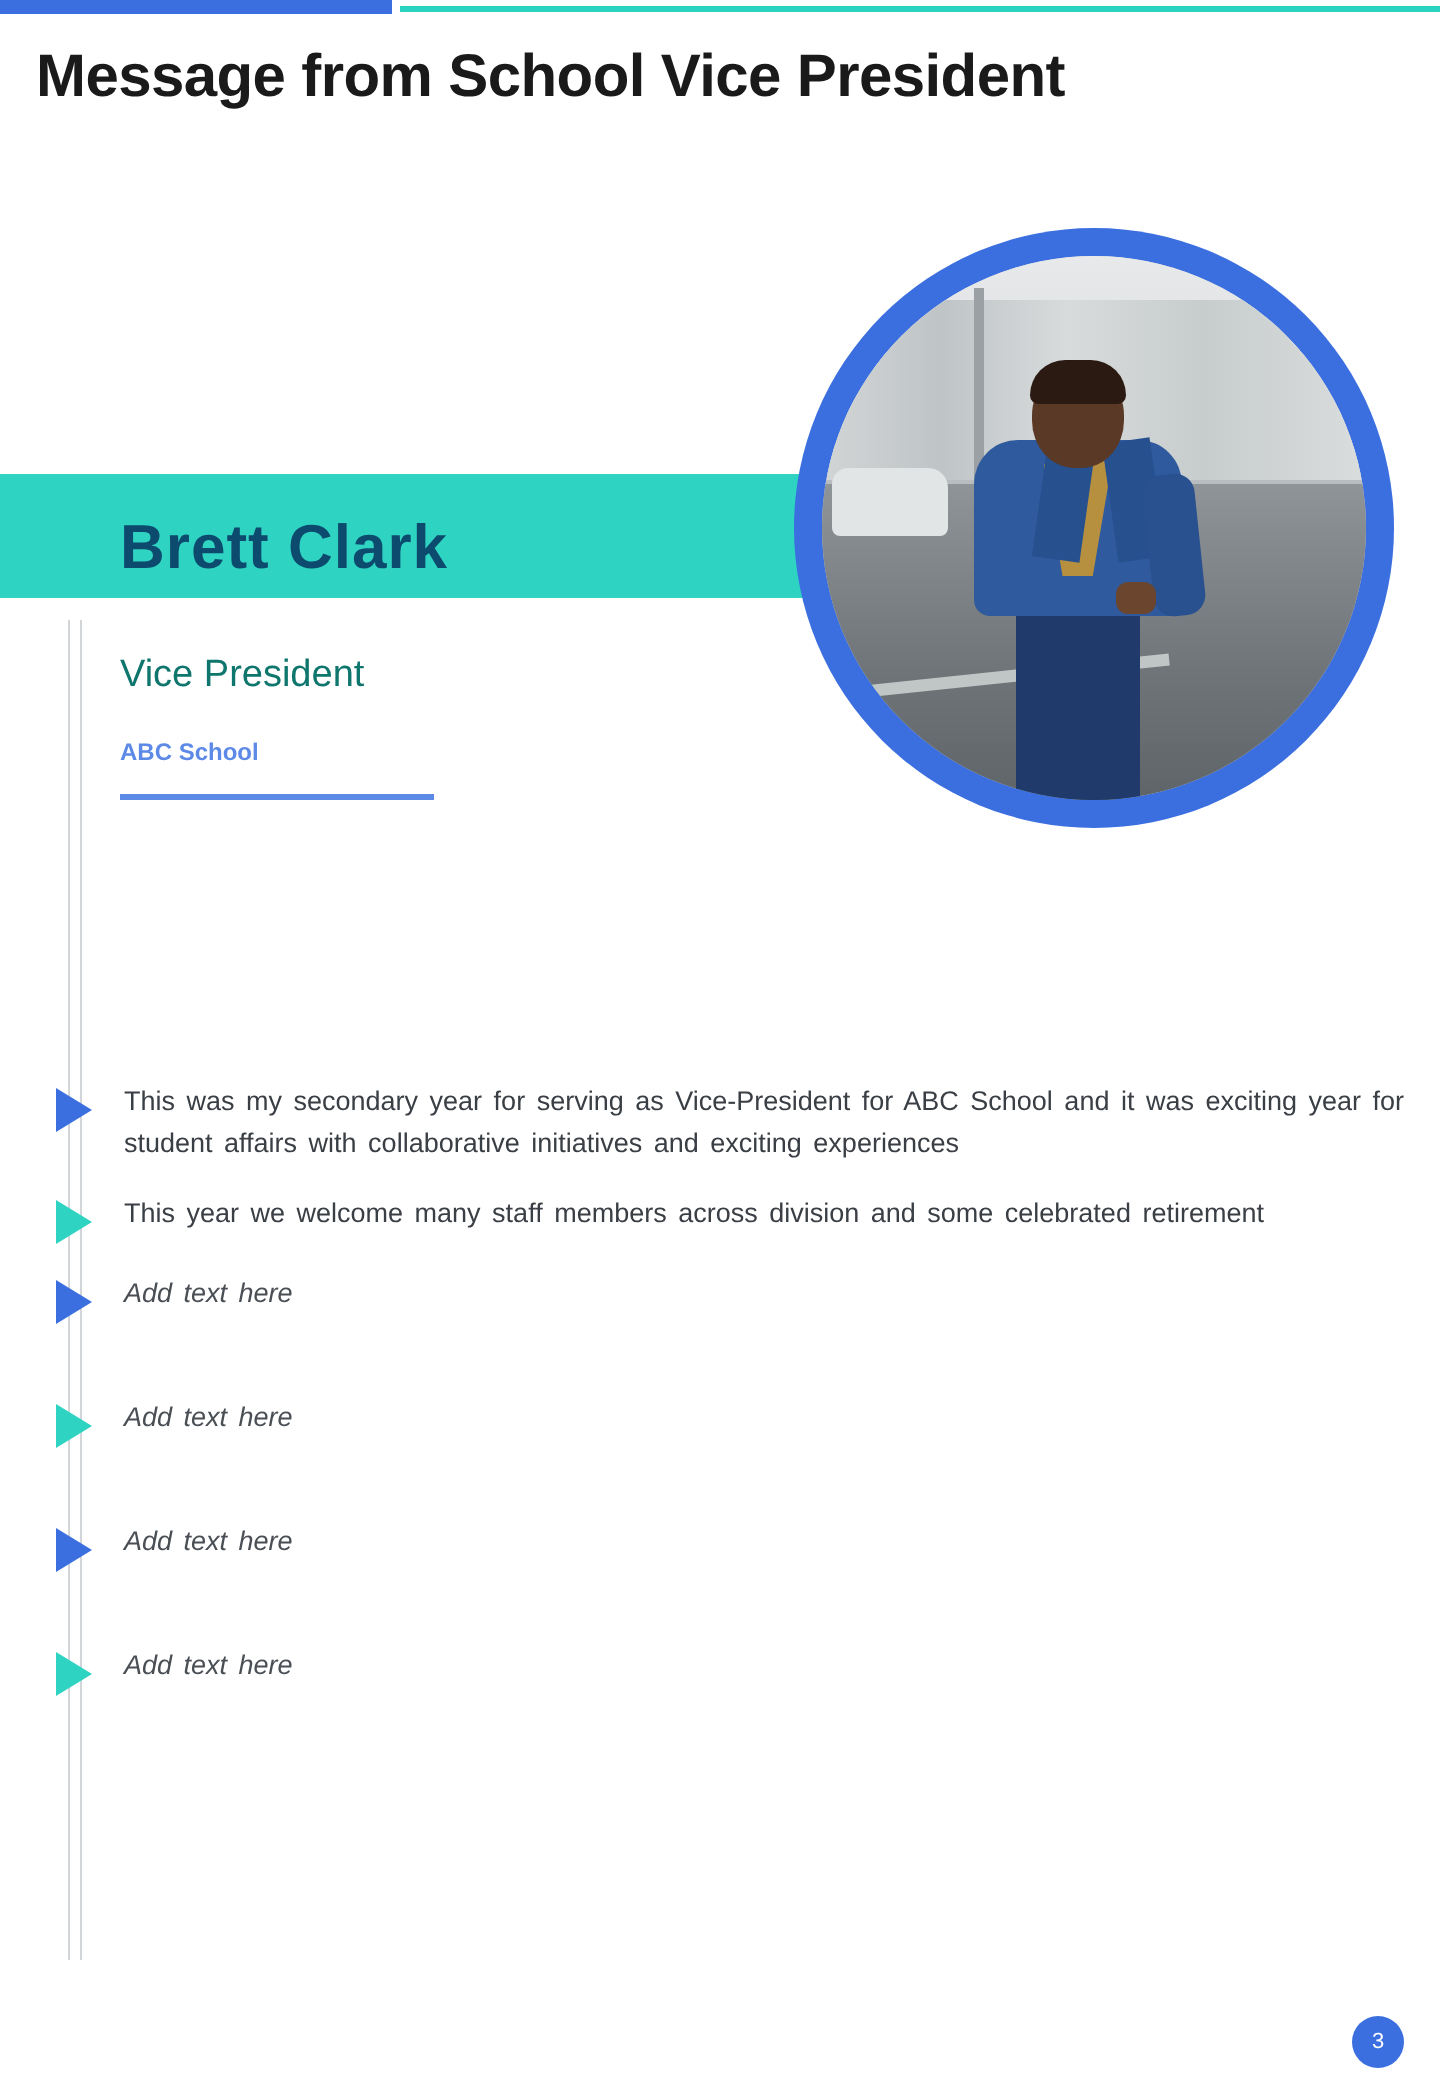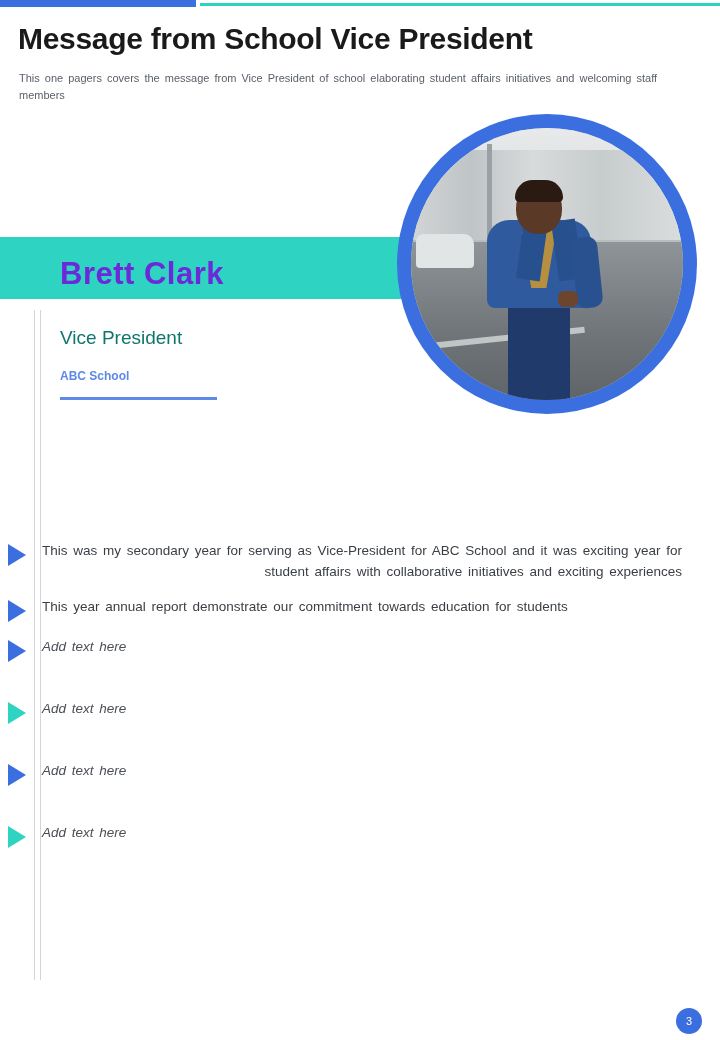--- a/index.html
+++ b/index.html
@@ -55,21 +55,21 @@
     position: absolute;
     left: 0; top: 237px;
     width: 505px; height: 62px;
     background: #2ed3c1;
   }
   .name-text {
     position: absolute;
     left: 60px; top: 256px;
     font-size: 31px;
     font-weight: bold;
-    color: #6d28d9;
+    color: #0c4a6e;
     letter-spacing: 0.5px;
   }
   .role-text {
     position: absolute;
     left: 60px; top: 327px;
     font-size: 19px;
     color: #0f766e;
   }
   .school-text {
     position: absolute;
@@ -208,23 +208,22 @@
     top: 310px;
     width: 1px; height: 670px;
     background: #d3d6d9;
   }
   .rule.r1 { left: 34px; }
   .rule.r2 { left: 40px; }
 
   
   .bullets {
     position: absolute;
-    left: 8px; top: 540px;
+    left: 28px; top: 540px;
     width: 680px;
-    text-align: right;
   }
   .bullet {
     position: relative;
     display: flex;
     align-items: flex-start;
     margin-bottom: 14px;
   }
   .arrow {
     flex: 0 0 auto;
     width: 0; height: 0;
@@ -269,21 +268,20 @@
 </style>
 </head>
 <body>
 
 <div class="page">
 
   <div class="topbar-blue"></div>
   <div class="topbar-teal"></div>
 
   <div class="title">Message from School Vice President</div>
-  <div class="subtitle">This one pagers covers the message from Vice President of school elaborating student affairs initiatives and welcoming staff members</div>
 
   <div class="name-band"></div>
   <div class="name-text">Brett Clark</div>
   <div class="role-text">Vice President</div>
   <div class="school-text">ABC School</div>
   <div class="school-underline"></div>
 
   <div class="photo-ring">
     <div class="photo-inner">
       <div class="ph-sky"></div>
@@ -308,25 +306,25 @@
   <div class="rule r1"></div>
   <div class="rule r2"></div>
 
   <div class="bullets">
 
     <div class="bullet">
       <span class="arrow"></span>
       <span class="btext">This was my secondary year for serving as Vice-President for ABC School and it was exciting year for student affairs with collaborative initiatives and exciting experiences</span>
     </div>
 
-
     <div class="bullet">
-      <span class="arrow"></span>
-      <span class="btext">This year annual report demonstrate our commitment towards education for students</span>
-    </div>
+      <span class="arrow teal"></span>
+      <span class="btext">This year we welcome many staff members across division and some celebrated retirement</span>
+    </div>
+
 
 
     <div class="bullet placeholder">
       <span class="arrow"></span>
       <span class="btext">Add text here</span>
     </div>
 
     <div class="bullet placeholder">
       <span class="arrow teal"></span>
       <span class="btext">Add text here</span>

